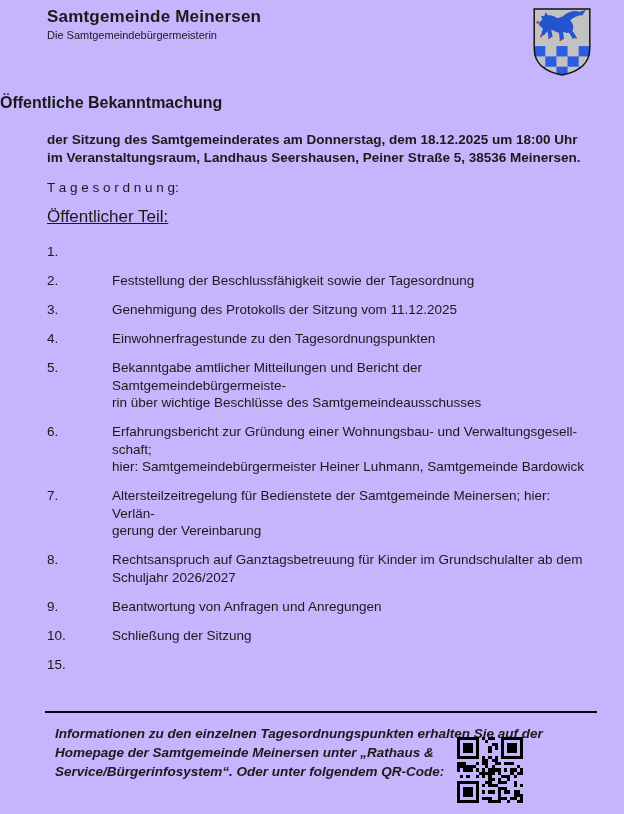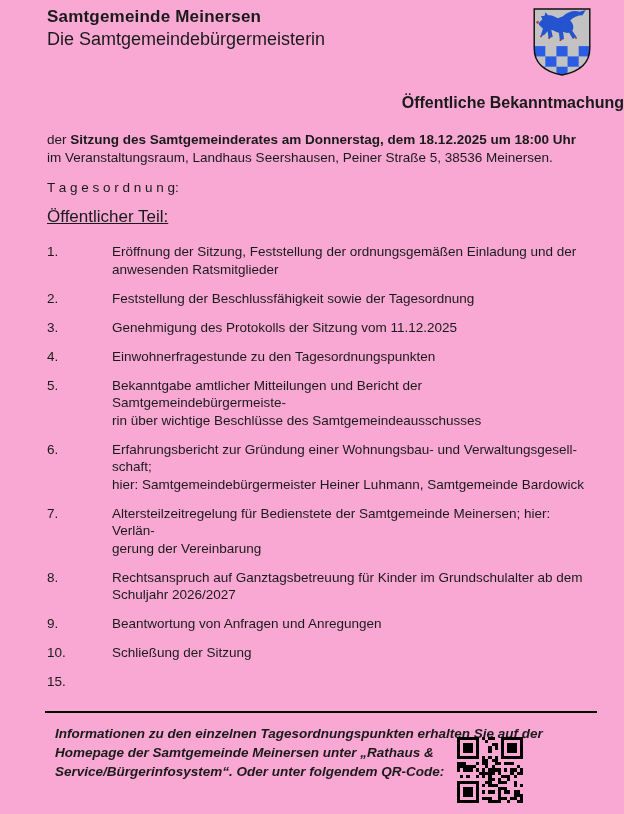--- a/index.html
+++ b/index.html
@@ -1,26 +1,26 @@
 <!DOCTYPE html>
 <html><head>
 <meta charset="utf-8">
 <style>
   html,body { margin:0; padding:0; background:#ffffff; }
   .page {
-    position:relative; width:624px; height:814px; background:#f9a8d4;
+    position:relative; width:624px; height:814px; background:#c4b5fd;
     font-family:"Liberation Sans", sans-serif; color:#1a1a1a; overflow:hidden;
   }
   .header-text { position:absolute; left:47px; top:7px; }
   .org-name { font-size:17px; font-weight:bold; letter-spacing:0.2px; }
-  .org-subtitle { font-size:18px; margin-top:2px; }
+  .org-subtitle { font-size:11px; margin-top:2px; }
   .coat { position:absolute; left:531px; top:7px; width:62px; height:70px; }
   .coat svg { display:block; width:100%; height:100%; }
-  .title { position:absolute; left:0; right:0; top:94px; margin:0; text-align:right; font-size:16px; font-weight:bold; }
-  .intro { position:absolute; left:47px; top:131px; width:546px; margin:0; font-size:13.5px; line-height:18px; }
+  .title { position:absolute; left:0; right:0; top:94px; margin:0; text-align:left; font-size:16px; font-weight:bold; }
+  .intro { position:absolute; left:47px; top:131px; width:546px; margin:0; font-size:13.5px; line-height:18px;font-weight:bold; }
   .agenda-heading { position:absolute; left:47px; top:180px; font-size:13.5px; font-weight:normal; }
   .section-heading { position:absolute; left:47px; top:207px; font-size:17px; text-decoration:underline; }
   .agenda { position:absolute; left:47px; top:243px; width:548px; margin:0; padding:0; list-style:none; }
   .agenda li { display:grid; grid-template-columns:65px 1fr; font-size:13.5px; line-height:17.5px; margin-bottom:11.5px; }
   .item-text { white-space:pre-line; }
   .footer-rule { position:absolute; left:45px; top:711px; width:552px; height:0; border-top:2px solid #000; }
   .footer-note {
     position:absolute; left:47px; top:716px; margin:8px; width:500px;
     font-size:13.5px; font-weight:bold; font-style:italic; line-height:19px; white-space:pre-line;
   }
@@ -72,22 +72,20 @@
 
   <p class="intro"><span>der </span><b>Sitzung des Samtgemeinderates am Donnerstag, dem 18.12.2025 um 18:00 Uhr</b><span> im Veranstaltungsraum, Landhaus Seershausen, Peiner Straße 5, 38536 Meinersen.</span></p>
 
   <div class="agenda-heading">T a g e s o r d n u n g:</div>
 
   <div class="section-heading">Öffentlicher Teil:</div>
 
   <ol class="agenda">
     <li>
       <span class="item-num">1.</span>
-      <span class="item-text">Eröffnung der Sitzung, Feststellung der ordnungsgemäßen Einladung und der
-anwesenden Ratsmitglieder</span>
     </li>
 
     <li>
       <span class="item-num">2.</span>
       <span class="item-text">Feststellung der Beschlussfähigkeit sowie der Tagesordnung</span>
     </li>
 
     <li>
       <span class="item-num">3.</span>
       <span class="item-text">Genehmigung des Protokolls der Sitzung vom 11.12.2025</span>

